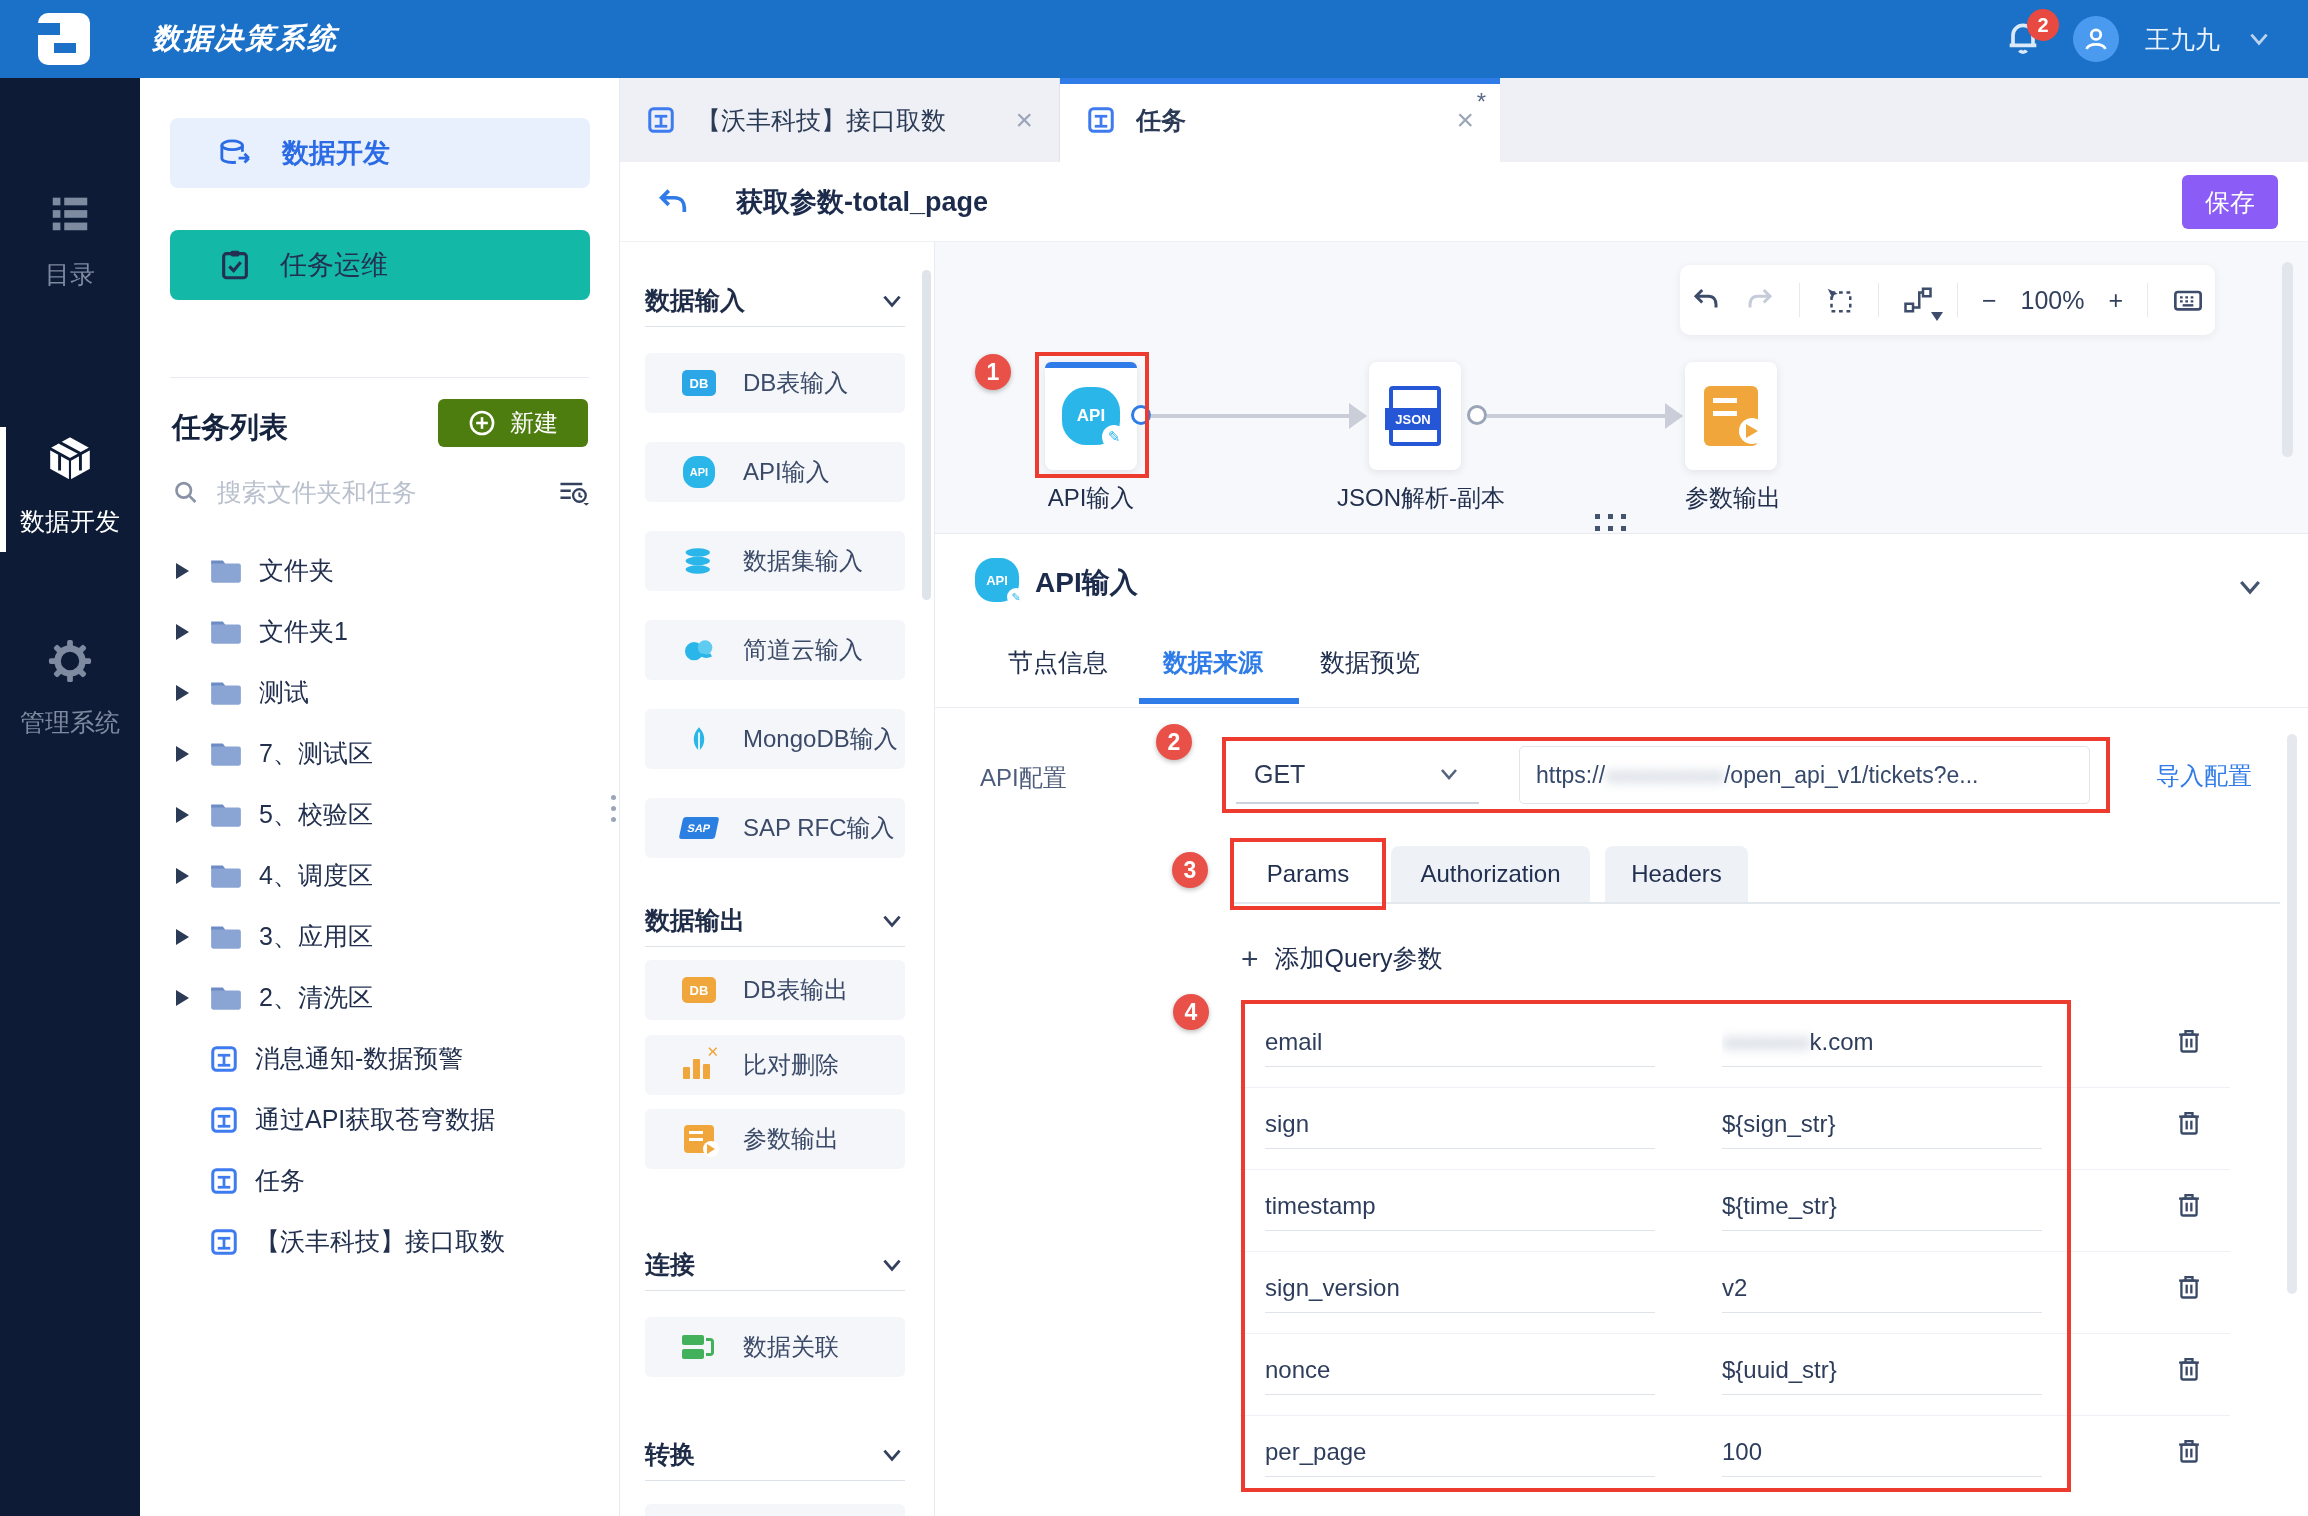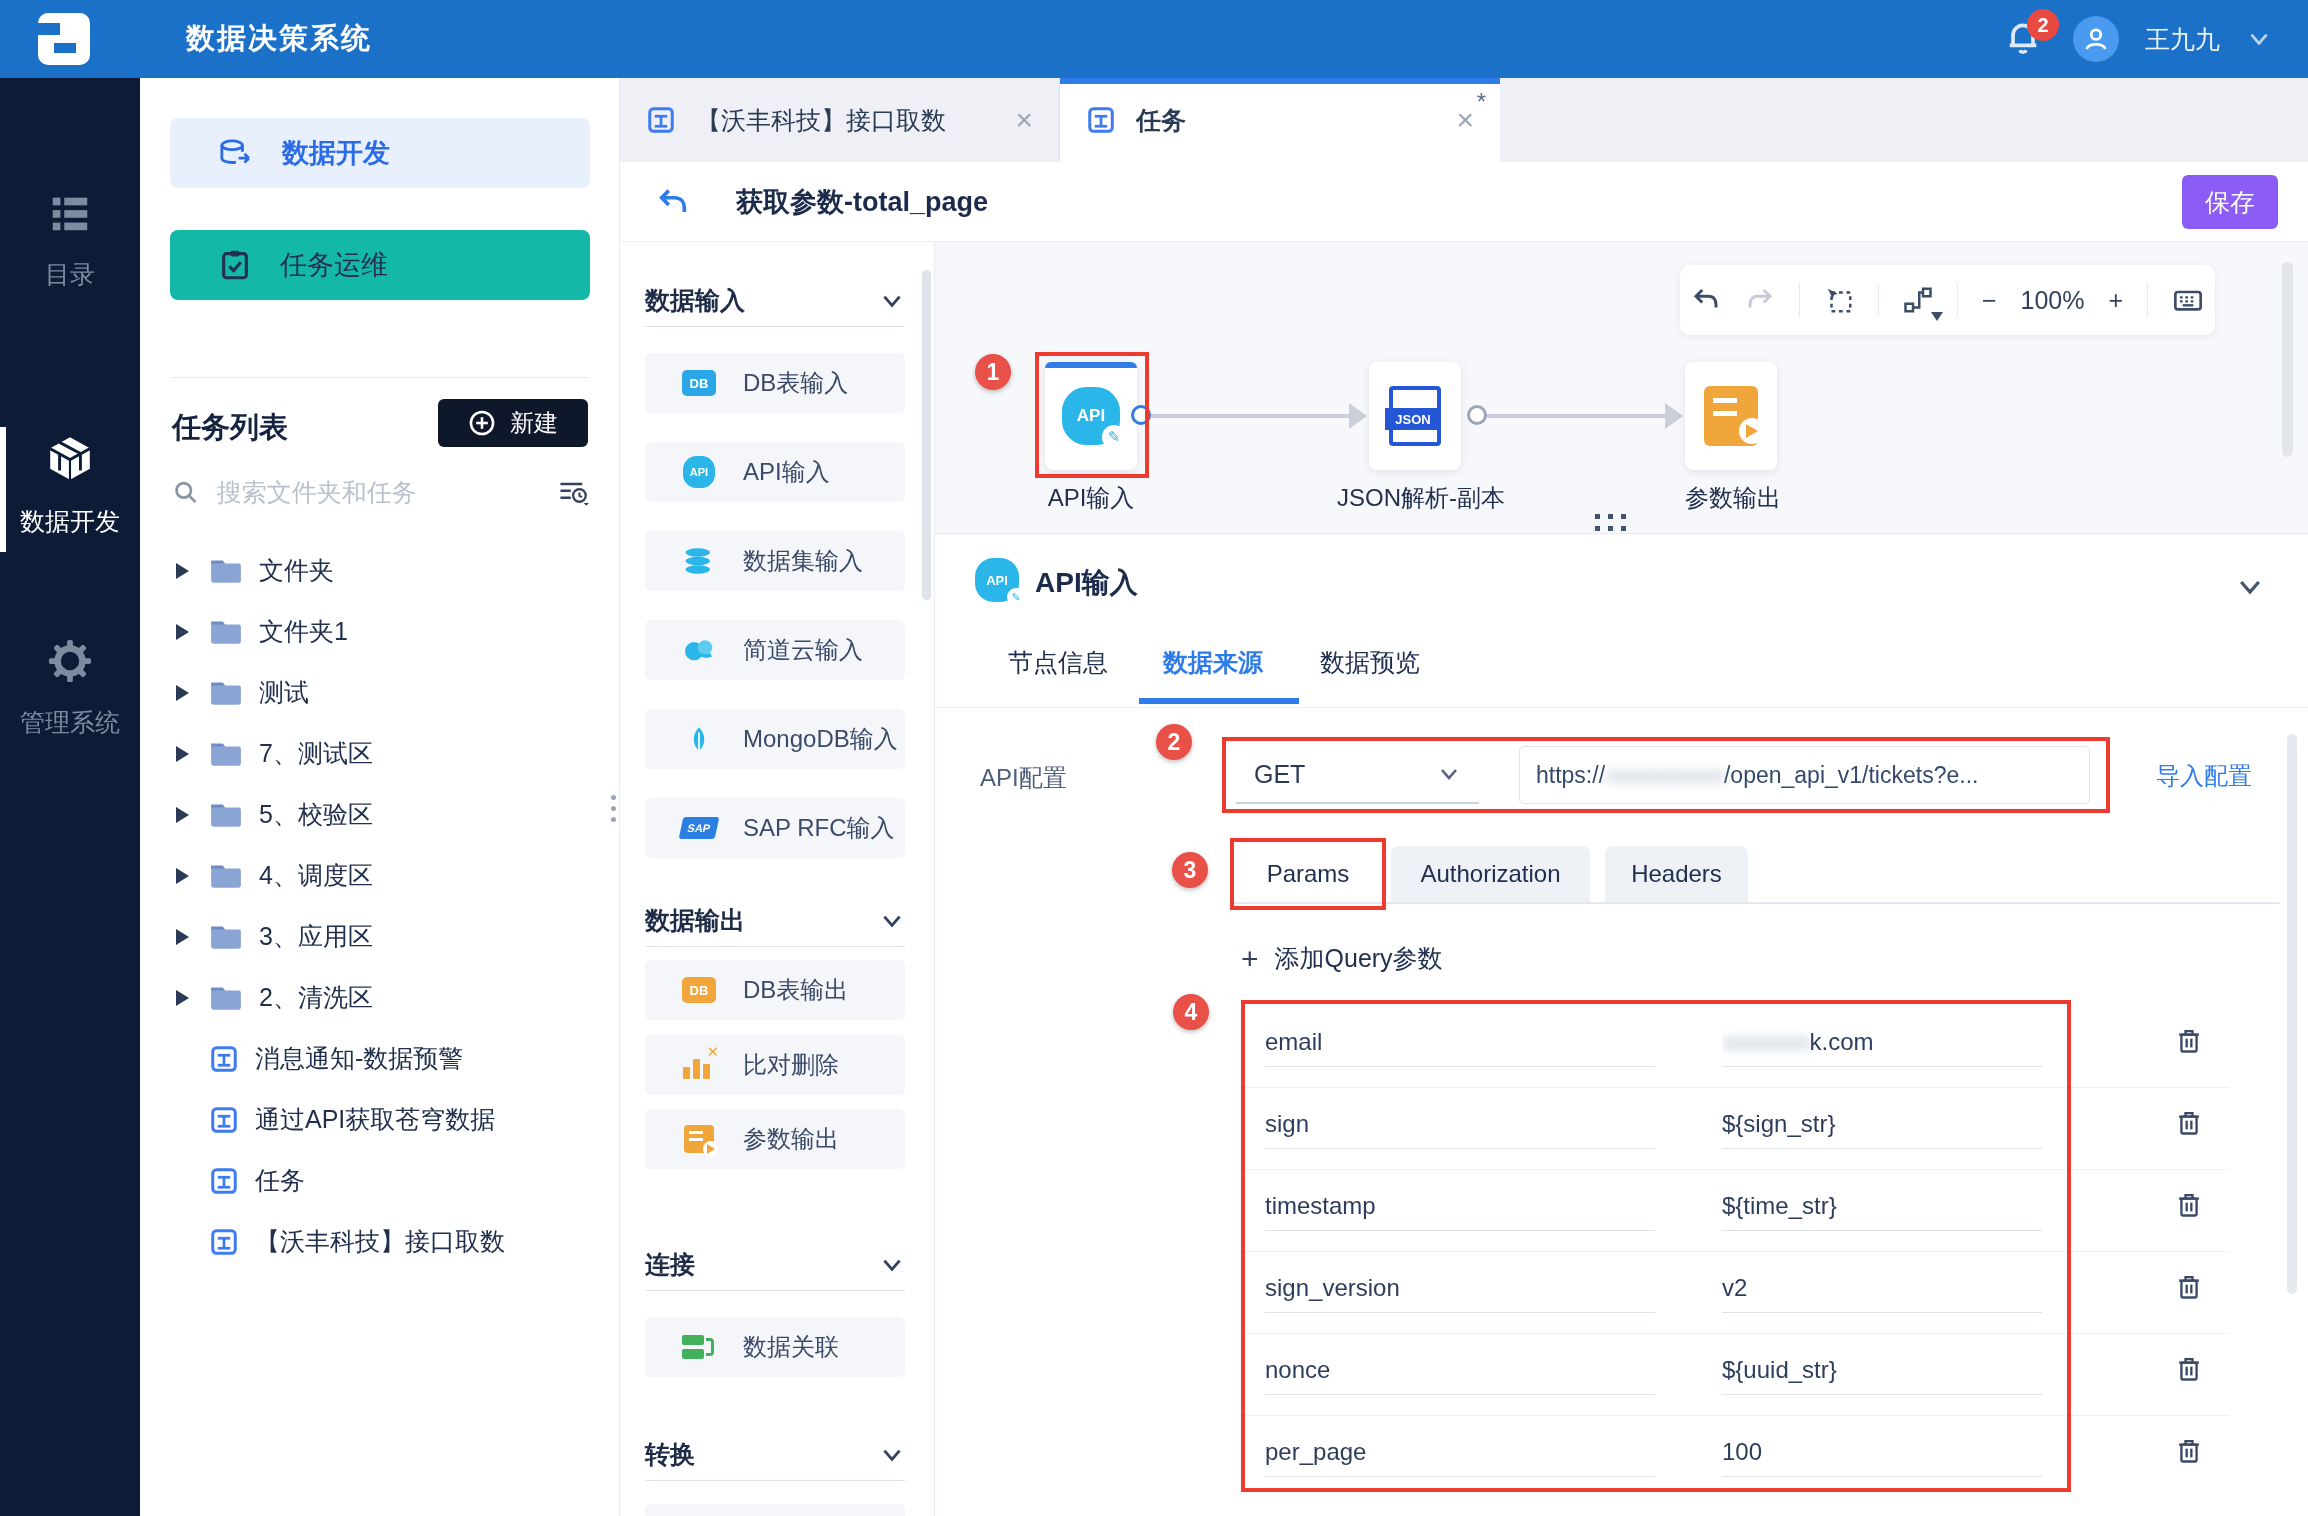--- a/index.html
+++ b/index.html
@@ -4,21 +4,21 @@
 <style>
   * { margin:0; padding:0; box-sizing:border-box; }
   html,body { width:2308px; height:1516px; font-family:"Liberation Sans","DejaVu Sans",sans-serif; background:#fff; }
   .app { position:relative; width:2308px; height:1516px; overflow:hidden; background:#fff; }
 
   
   .topbar { position:absolute; left:0; top:0; width:2308px; height:78px; background:#1b70c8; display:flex; align-items:center; z-index:30; }
   .logo { position:relative; width:52px; height:52px; margin-left:38px; background:#fff; border-radius:10px; }
   .logo .slot1 { position:absolute; left:0px; top:10px; width:22px; height:12px; background:#1b70c8; }
   .logo .slot2 { position:absolute; left:16px; top:30px; width:22px; height:10px; background:#1b70c8; }
-  .app-title { color:#fff; font-size:29px; font-weight:bold; margin-left:96px; letter-spacing:2px; }
+  .app-title { color:#fff; font-size:29px; font-weight:bold; margin-left:62px; letter-spacing:2px;font-style:italic; }
   .top-right { position:absolute; right:36px; top:0; height:78px; display:flex; align-items:center; gap:26px; }
   .bell-wrap { position:relative; width:44px; height:44px; }
   .badge-top { position:absolute; right:-12px; top:-8px; min-width:32px; height:32px; border-radius:16px; background:#e84a42; color:#fff; font-size:20px; display:flex; align-items:center; justify-content:center; font-weight:bold; }
   .avatar { width:46px; height:46px; border-radius:50%; background:#4a9bf0; display:flex; align-items:center; justify-content:center; }
   .user-name { color:#eaf2fc; font-size:25px; }
 
   
   .rail { position:absolute; left:0; top:78px; width:140px; bottom:0; background:#0d1b36; z-index:20; }
   .rail-item { position:absolute; left:0; width:140px; text-align:center; color:#7e8aa0; }
   .rail-item .ricon { display:inline-block; }
@@ -26,21 +26,21 @@
   .rail-item.active { color:#fff; }
   .rail-item.active::before { content:""; position:absolute; left:0; top:-6px; bottom:-14px; width:6px; background:#fff; }
 
   
   .sidebar { position:absolute; left:140px; top:78px; width:480px; bottom:0; background:#fff; border-right:1px solid #e8ebf1; z-index:10; }
   .side-btn { position:absolute; left:30px; width:420px; height:70px; border-radius:8px; display:flex; align-items:center; padding-left:48px; gap:28px; cursor:pointer; }
   .side-btn.dev { top:40px; background:#e8f0fd; color:#2b6be5; font-weight:bold; font-size:27px; }
   .side-btn.ops { top:152px; background:#14b8a6; color:#223052; font-size:27px; }
   .side-divider { position:absolute; left:30px; right:30px; top:299px; height:1px; background:#e8ebf1; }
   .tasklist-title { position:absolute; left:32px; top:330px; font-size:29px; font-weight:bold; color:#16233f; }
-  .new-btn { position:absolute; left:298px; top:321px; width:150px; height:48px; background:#0f172a; border-radius:6px; color:#fff; font-size:24px; display:flex; align-items:center; justify-content:center; gap:14px; cursor:pointer; }
+  .new-btn { position:absolute; left:298px; top:321px; width:150px; height:48px; background:#4d7c0f; border-radius:6px; color:#fff; font-size:24px; display:flex; align-items:center; justify-content:center; gap:14px; cursor:pointer; }
   .search-row { position:absolute; left:32px; right:30px; top:388px; height:52px; display:flex; align-items:center; gap:18px; }
   .search-input { flex:1; border:none; outline:none; font-size:25px; color:#223052; font-family:inherit; }
   .search-input::placeholder { color:#b9c0cd; }
   .tree { position:absolute; left:0; right:0; top:462px; bottom:0; overflow:hidden; }
   .trow { height:61px; display:flex; align-items:center; padding-left:36px; gap:16px; cursor:pointer; }
   .trow .caret { width:0; height:0; border-left:13px solid #2b3a55; border-top:8px solid transparent; border-bottom:8px solid transparent; margin-right:4px; }
   .trow .tlabel { font-size:25px; color:#22304e; white-space:nowrap; }
   .trow.task { padding-left:69px; }
   .side-handle { position:absolute; right:2px; top:717px; width:8px; display:flex; flex-direction:column; gap:6px; align-items:center; }
   .side-handle i { width:5px; height:5px; border-radius:50%; background:#9aa5b8; }

